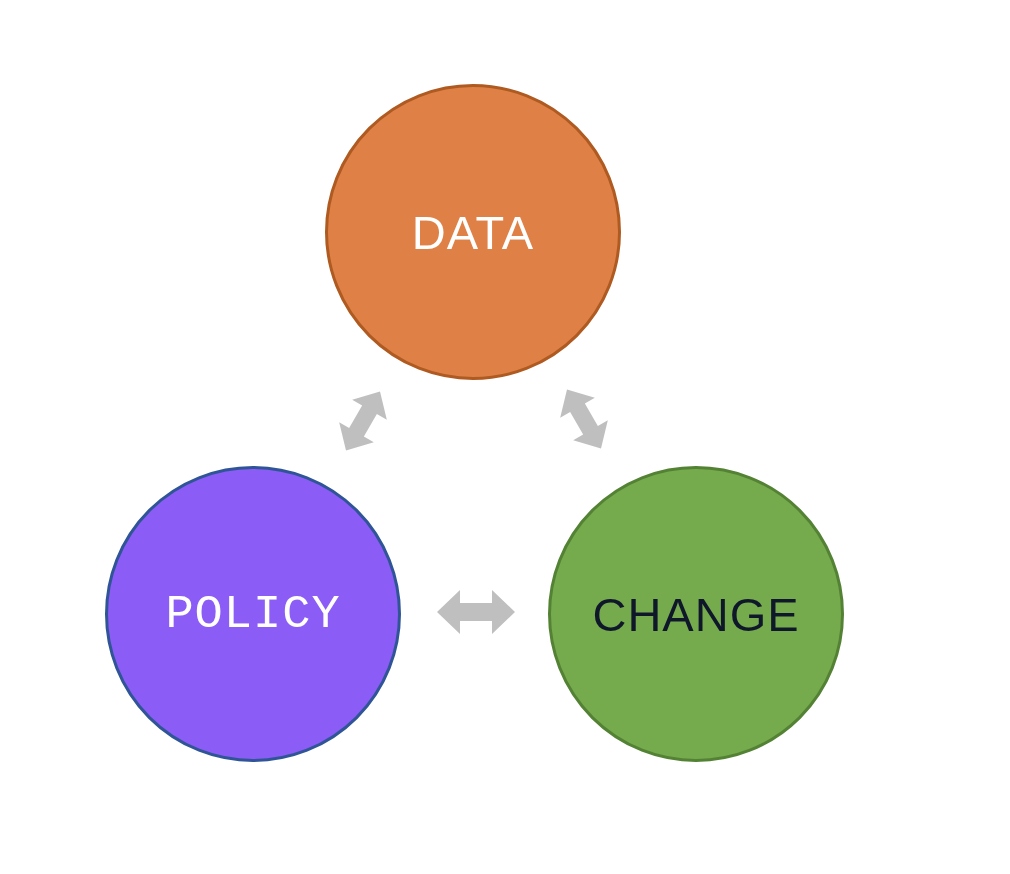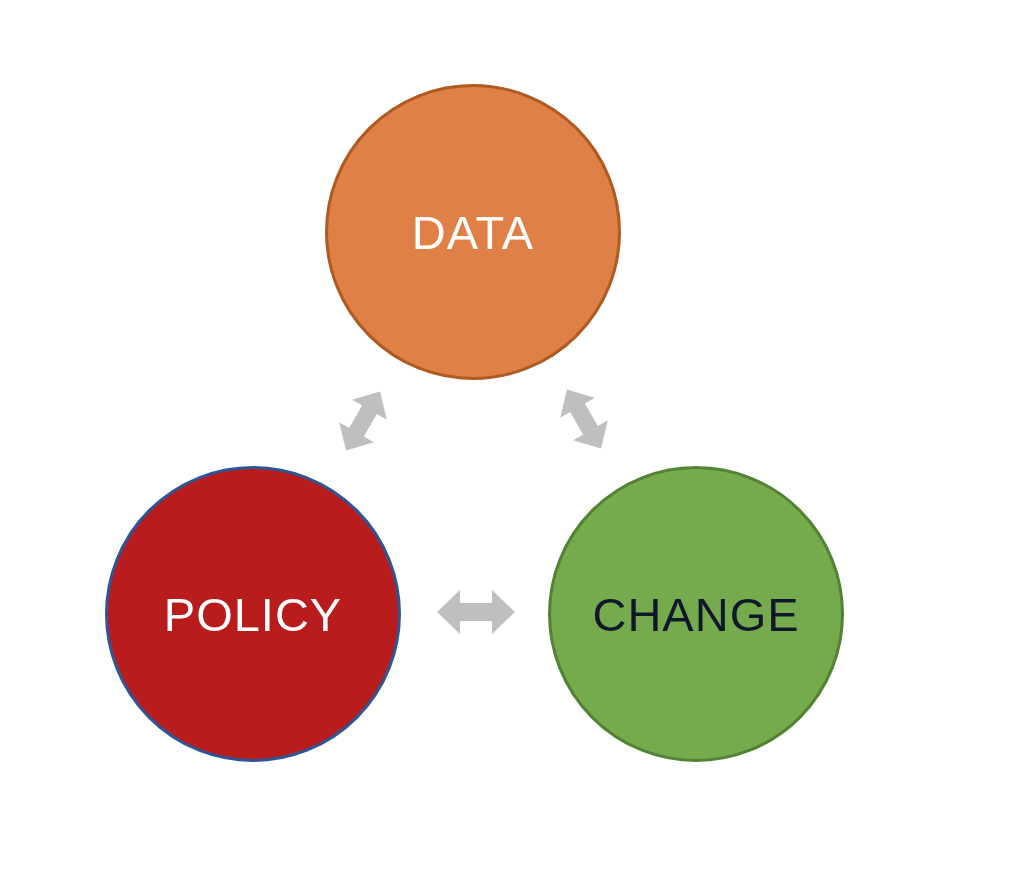--- a/index.html
+++ b/index.html
@@ -47,21 +47,21 @@
 </style>
 </head>
 <body>
 
 <div class="canvas" style="background: rgb(255, 255, 255); text-align: right;">
 
   <div class="circle-node" id="node-data" style="background: rgb(223, 129, 70); border-color: rgb(174, 90, 33);">
     <span class="node-label" style="color: rgb(255, 255, 255);">DATA</span>
   </div>
 
-  <div class="circle-node" id="node-policy" style="background: #b91c1c; border-color: rgb(47, 85, 151);">
+  <div class="circle-node" id="node-policy" style="background: #8b5cf6; border-color: rgb(47, 85, 151); font-family: Liberation Mono, monospace;">
     <span class="node-label" style="color: rgb(255, 255, 255);">POLICY</span>
   </div>
 
   <div class="circle-node" id="node-change" style="background: rgb(118, 171, 77); border-color: rgb(84, 130, 53);">
     <span class="node-label" style="color: #0f172a;">CHANGE</span>
   </div>
 
   <svg class="arrow-layer" width="1010" height="874" viewBox="0 0 1010 874">
 
     <polygon transform="translate(363,421) rotate(-60)" points="-34,0 -13,-20 -13,-8.5 13,-8.5 13,-20 34,0 13,20 13,8.5 -13,8.5 -13,20" fill="#bfbfbf"></polygon>

